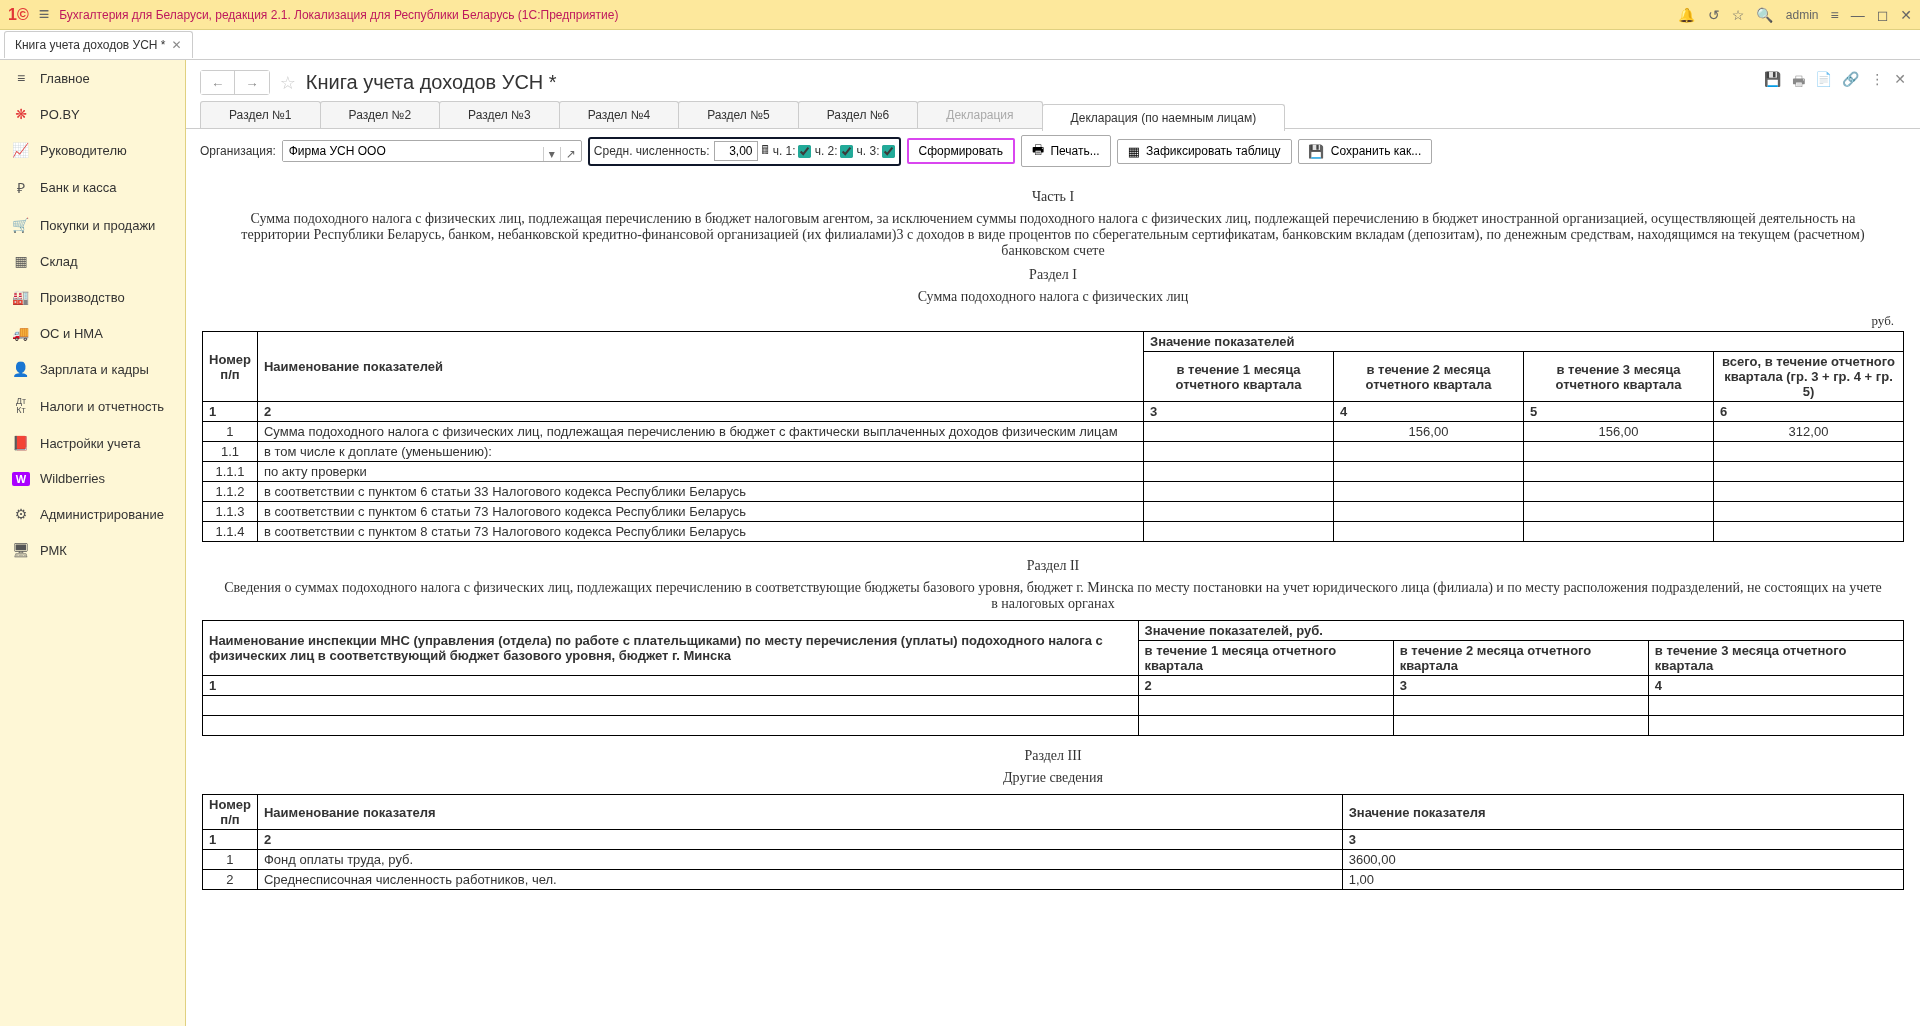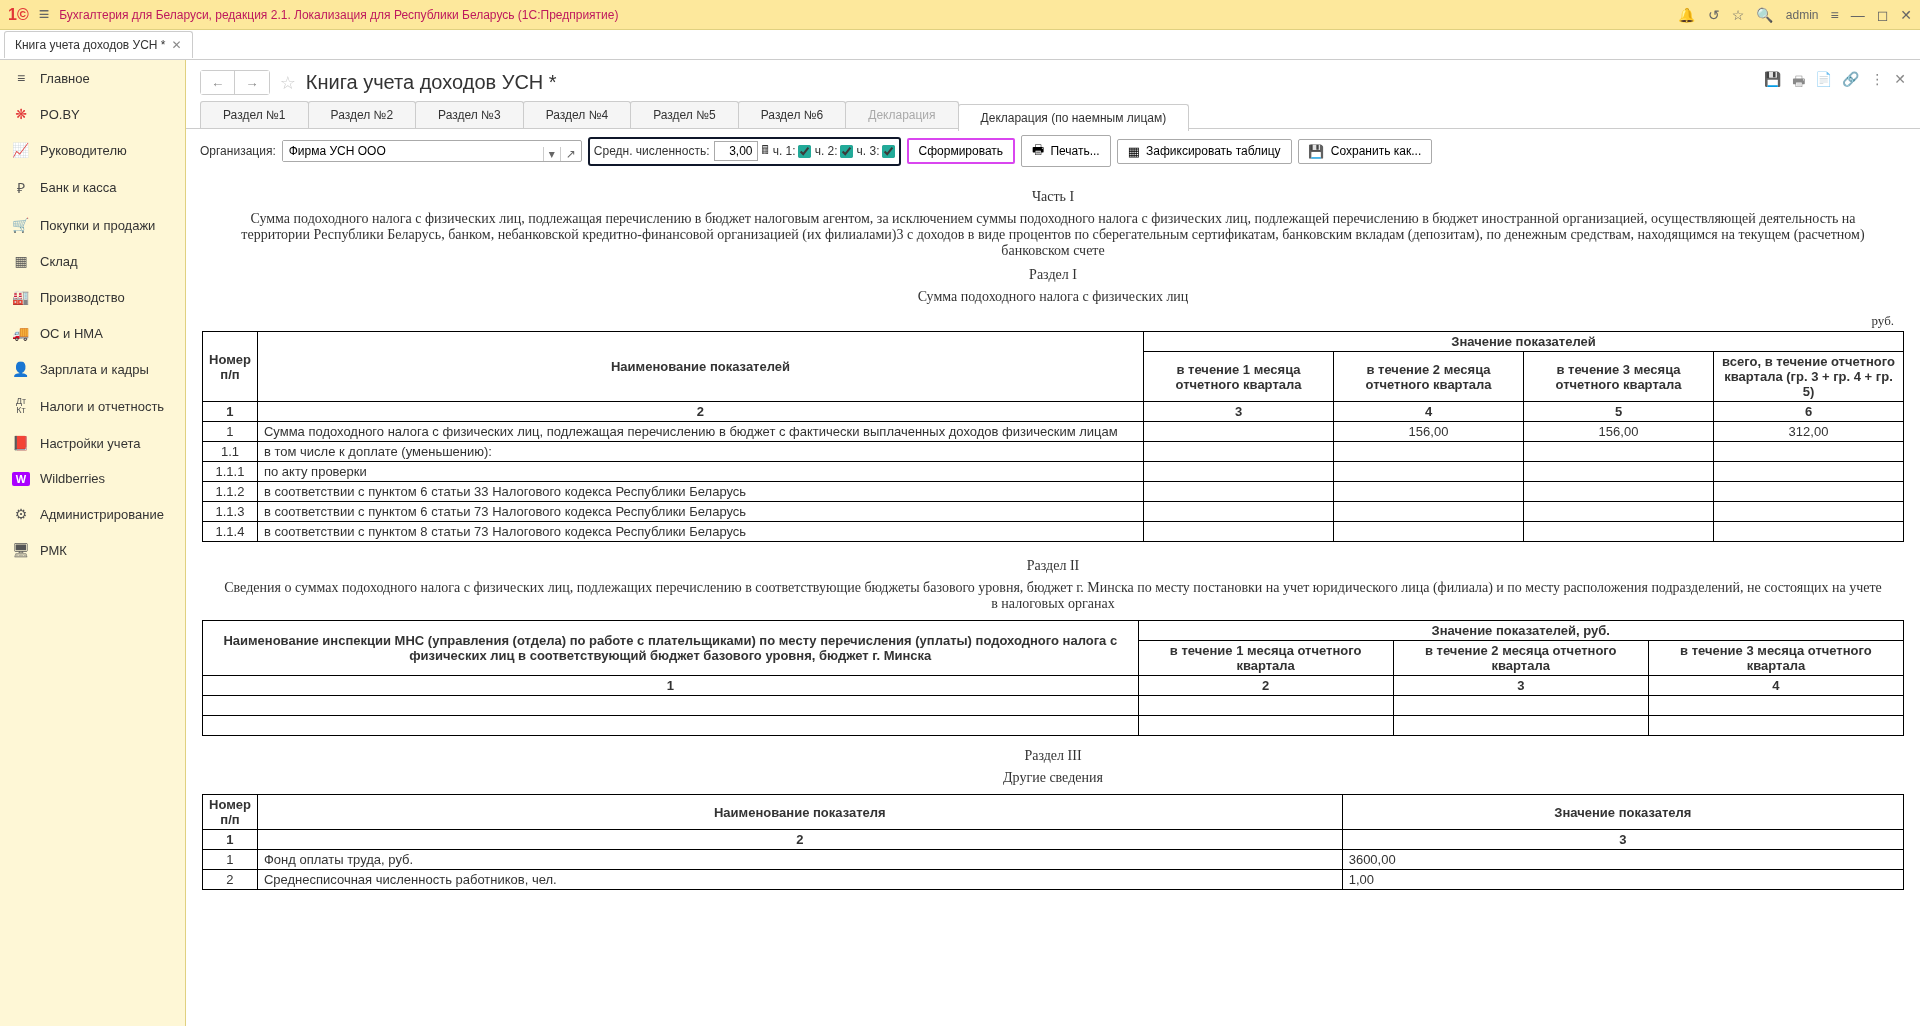--- a/index.html
+++ b/index.html
@@ -21,21 +21,21 @@
     .content { flex: 1; display: flex; flex-direction: column; background: #fff; overflow: hidden; }
     .content-header { display: flex; align-items: center; padding: 10px 14px 6px; gap: 10px; }
     .nav-arrows { display: flex; border: 1px solid #ccc; border-radius: 3px; }
     .nav-arrows button { background: #fff; border: none; padding: 4px 10px; cursor: pointer; color: #888; }
     .nav-arrows button:first-child { border-right: 1px solid #ccc; }
     .star-icon { color: #ccc; font-size: 18px; cursor: pointer; }
     .page-title { font-size: 20px; color: #333; }
     .header-right-icons { margin-left: auto; display: flex; gap: 10px; color: #888; }
     .header-right-icons .icon { cursor: pointer; font-size: 14px; }
     .subtabs { display: flex; padding: 0 14px; border-bottom: 1px solid #ccc; gap: 0; }
-    .subtab { padding: 6px 22px; border: 1px solid #ccc; border-bottom: none; background: #f5f5f5; cursor: pointer; font-size: 12px; margin-right: -1px; border-radius: 3px 3px 0 0; }
+    .subtab { padding: 6px 28px; border: 1px solid #ccc; border-bottom: none; background: #f5f5f5; cursor: pointer; font-size: 12px; margin-right: -1px; border-radius: 3px 3px 0 0; }
     .subtab.disabled { color: #aaa; }
     .subtab.active { background: #fff; position: relative; top: 3px; }
     .toolbar { display: flex; align-items: center; padding: 6px 14px; gap: 6px; flex-wrap: wrap; }
     .field-label { font-size: 12px; }
     .combo { display: flex; align-items: flex-end; border: 1px solid #aaa; border-radius: 2px; background: #fff; }
     .combo input { border: none; padding: 3px 6px; font-size: 12px; width: 260px; outline: none; }
     .combo .dd { padding: 0 5px; cursor: pointer; color: #666; border-left: 1px solid #ccc; }
     .redbox { display: flex; align-items: center; border: 2px solid #0f172a; border-radius: 3px; padding: 2px 4px; gap: 4px; }
     .redbox .label { font-size: 12px; }
     .redbox input[type="text"] { border: 1px solid #aaa; width: 44px; text-align: right; padding: 2px 4px; font-size: 12px; }
@@ -43,21 +43,21 @@
     .chk input { accent-color: #2a9; }
     .btn { border: 1px solid #aaa; background: #fff; padding: 4px 10px; cursor: pointer; font-size: 12px; border-radius: 2px; display: flex; align-items: center; gap: 6px; }
     .btn.redborder { border: 2px solid #d946ef; }
     .btn .icon { font-size: 13px; }
     .doc-area { flex: 1; overflow: auto; padding: 10px 16px 20px; position: relative; }
     .doc-area .part-title { text-align: center; font-family: 'Times New Roman', serif; font-size: 14px; margin: 6px 0; }
     .doc-area .part-desc { text-align: center; font-family: 'Times New Roman', serif; font-size: 14px; margin-bottom: 8px; padding: 0 20px; }
     .rub-label { text-align: right; font-family: 'Times New Roman', serif; font-size: 13px; margin-bottom: 2px; padding-right: 10px; }
     table.data-table { width: 100%; border-collapse: collapse; font-family: 'Times New Roman', serif; font-size: 13px; }
     table.data-table th, table.data-table td { border: 1px solid #000; padding: 2px 6px; vertical-align: middle; }
-    table.data-table th { font-weight: bold; text-align: center; }
+    table.data-table th { font-weight: bold; text-align: left; }
     table.data-table .num-col { width: 50px; text-align: center; }
     table.data-table .val-col { text-align: center; width: 190px; }
     table.data-table td.left { text-align: left; }
     .content-body { flex:1; display:flex; flex-direction:column; overflow:hidden; }
   </style>
 </head>
 <body>
 
 <div class="topbar">
   <div class="topbar-left">

